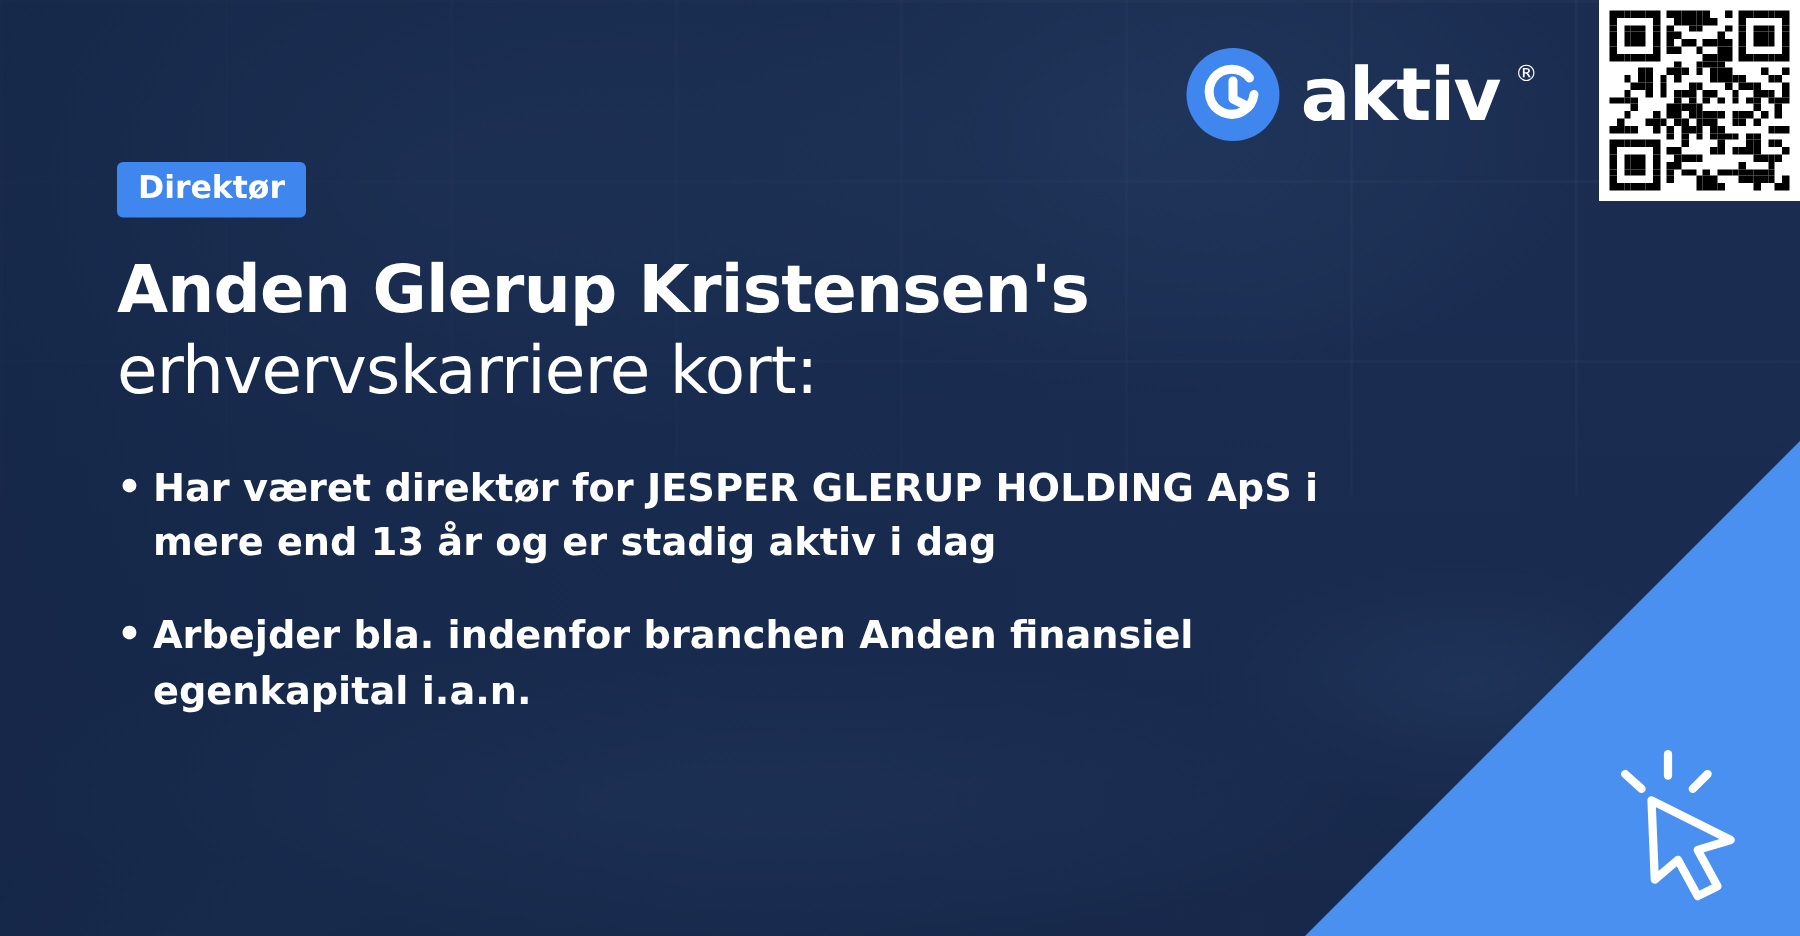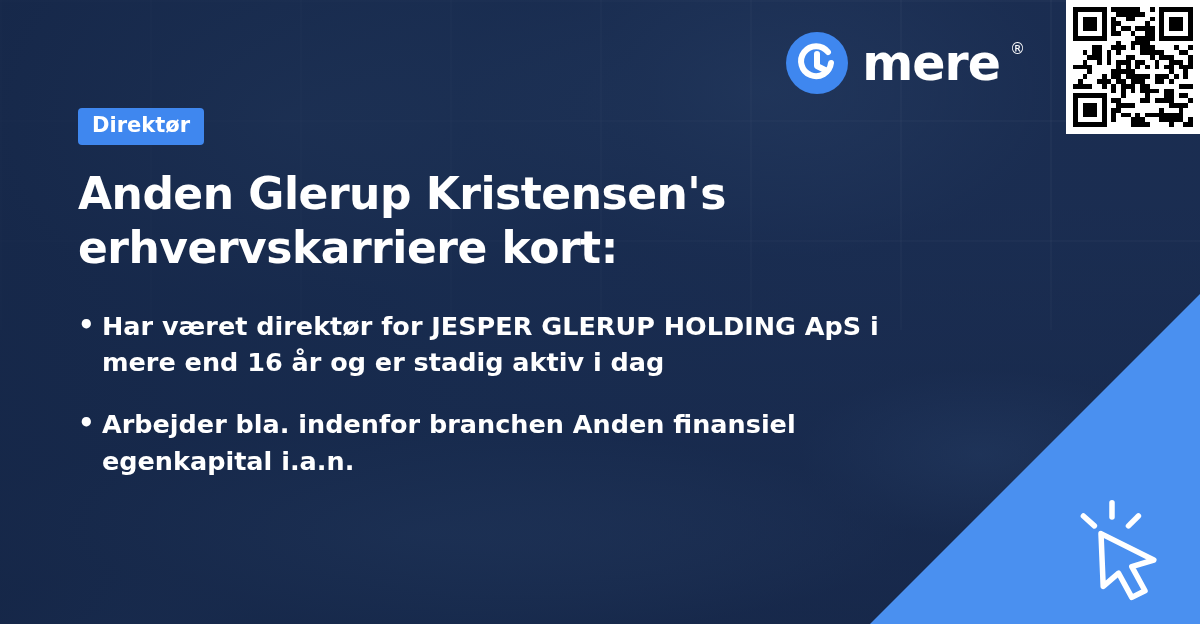--- a/index.html
+++ b/index.html
@@ -130,21 +130,21 @@
     line-height: 1.1;
   }
   .title {
     margin-top: 22px;
     color: #ffffff;
     font-size: 44px;
     font-weight: 700;
     line-height: 1.22;
     letter-spacing: -0.5px;
   }
-  .title .line2 { font-weight: 700; }
+  .title .line2 { font-weight: 400; }
   .bullets {
     position: absolute;
     left: 78px;
     top: 308px;
     right: 250px;
     list-style: none;
   }
   .bullets li {
     position: relative;
     color: #ffffff;
@@ -811,30 +811,30 @@
       </div>
   </div>
 
   <div class="logo">
     <span class="logo-mark">
       <svg width="46" height="46" viewBox="0 0 46 46">
         <path d="M34 12 A15 15 0 1 0 37 23" fill="none" stroke="#ffffff" stroke-width="6" stroke-linecap="round"></path>
         <path d="M23 14 L23 26 L33 31" fill="none" stroke="#ffffff" stroke-width="6" stroke-linecap="round" stroke-linejoin="round"></path>
       </svg>
     </span>
-    <span class="logo-text">mere</span>
+    <span class="logo-text">aktiv</span>
     <span class="logo-reg">®</span>
   </div>
 
   <div class="content">
     <span class="badge">Direktør</span>
     <div class="title">
       <div>Anden Glerup Kristensen's</div>
       <div class="line2">erhvervskarriere kort:</div>
     </div>
   </div>
 
   <ul class="bullets">
-    <li>Har været direktør for JESPER GLERUP HOLDING ApS i mere end 16 år og er stadig aktiv i dag</li>
+    <li>Har været direktør for JESPER GLERUP HOLDING ApS i mere end 13 år og er stadig aktiv i dag</li>
     <li>Arbejder bla. indenfor branchen Anden finansiel egenkapital i.a.n.</li>
   </ul>
 
 </div>
 
 </body></html>

